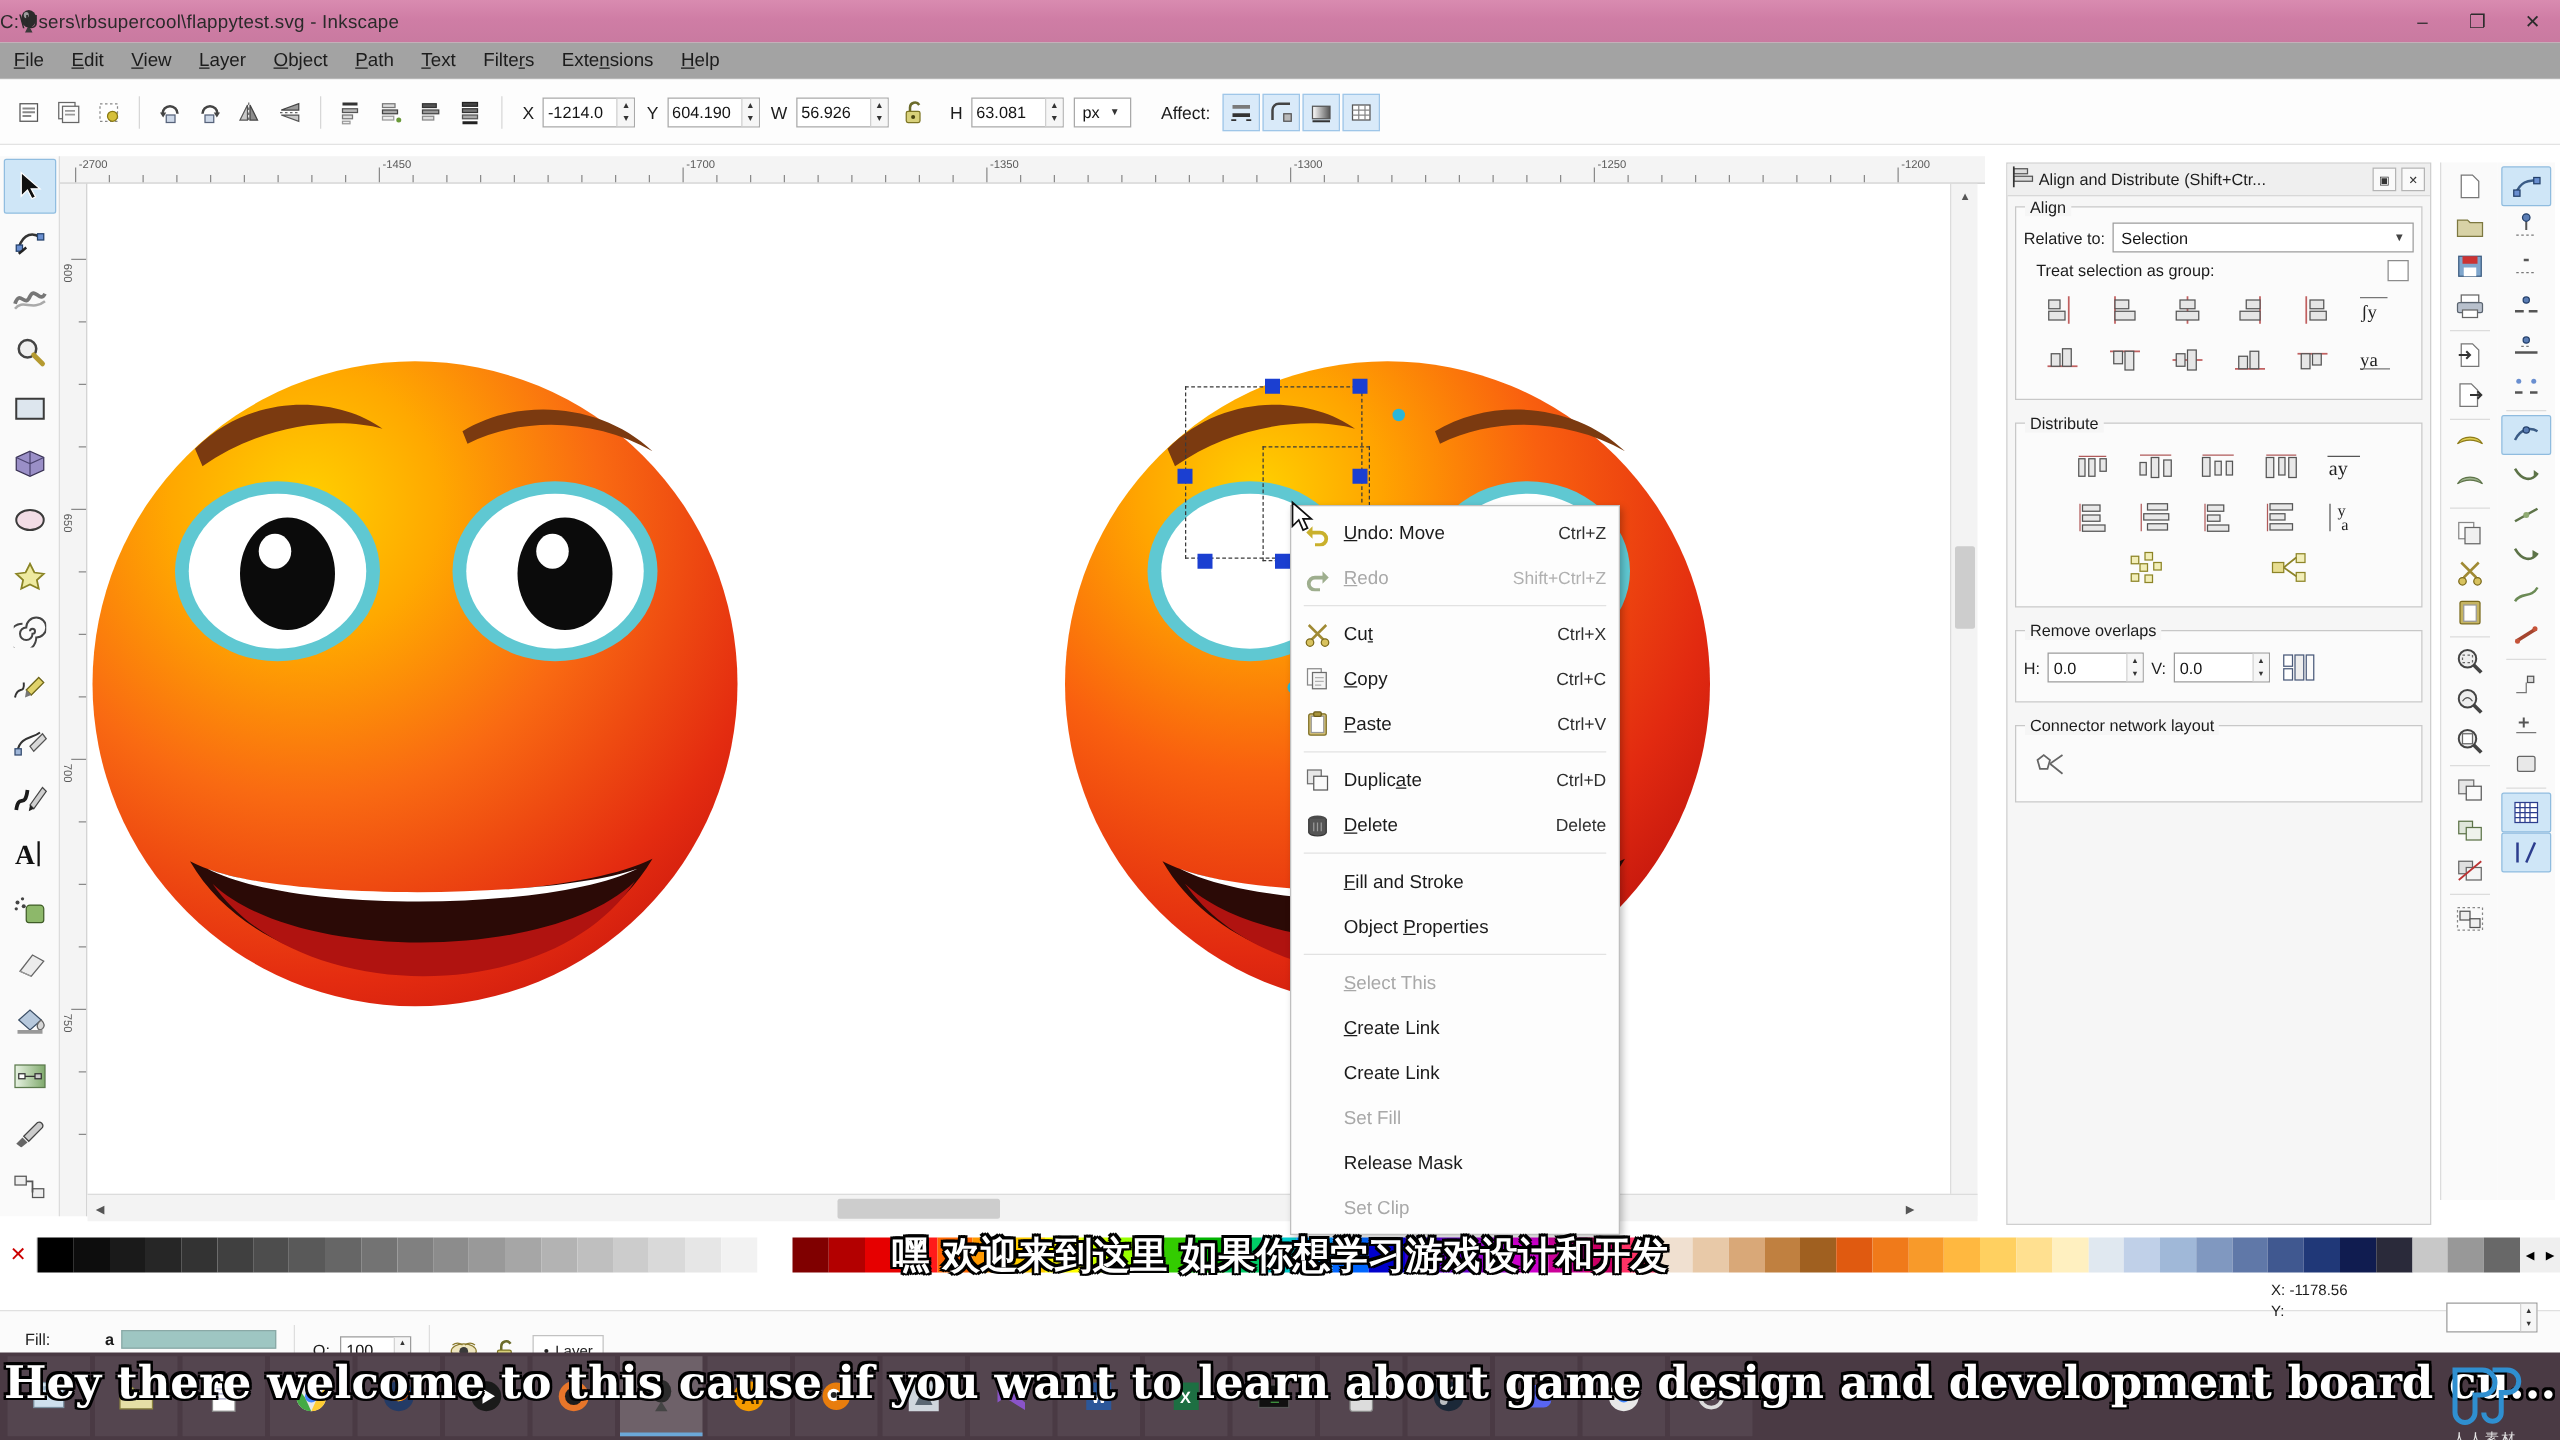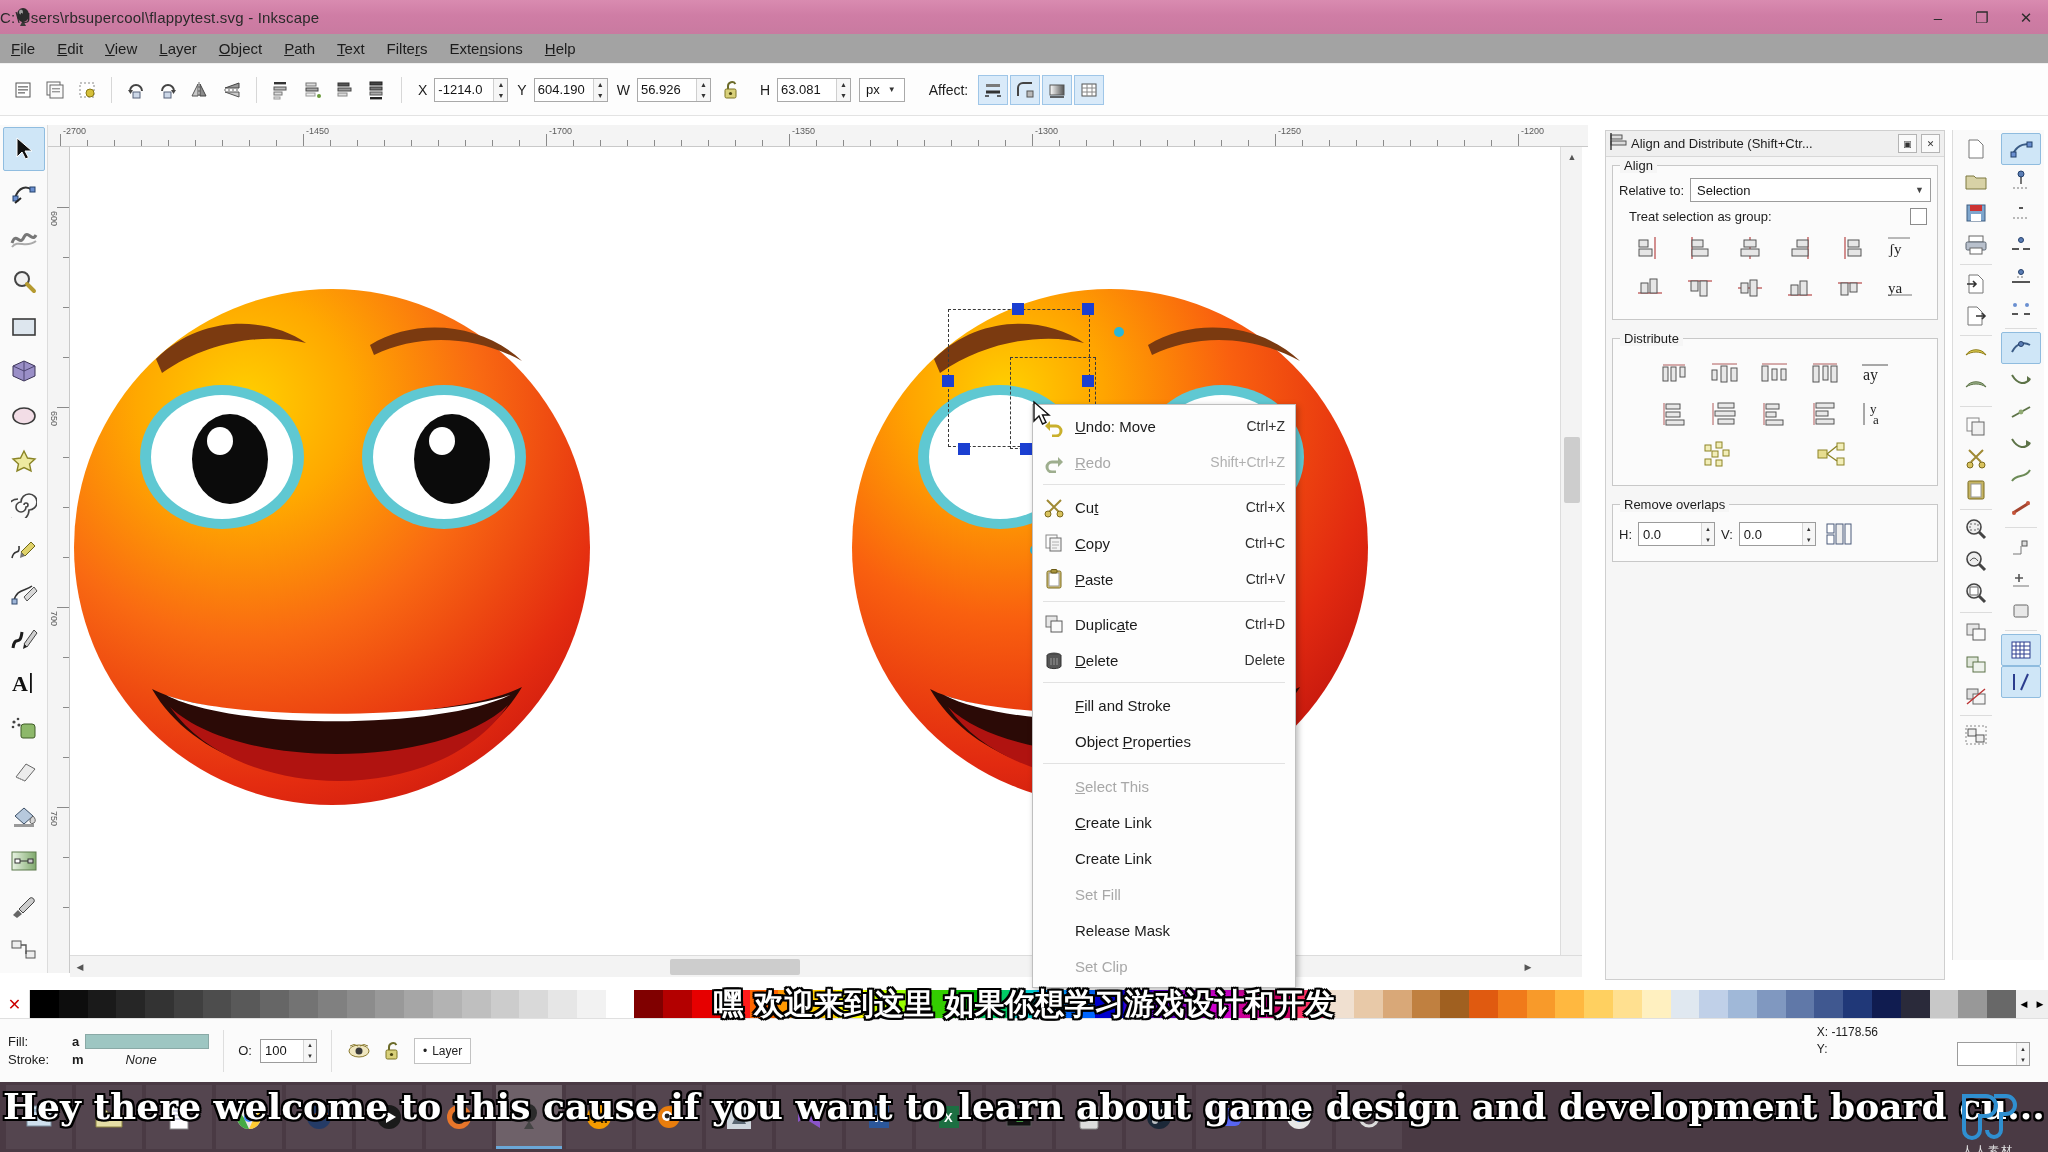--- a/index.html
+++ b/index.html
@@ -220,23 +220,23 @@
   .pal-x {
     width: 30px; display: flex; align-items: center; justify-content: center;
     background: #fff; border-right: 1px solid #ddd; color: #c00; font-size: 16px;
   }
   .pal-strip { flex: 1; display: flex; }
   .pal-strip div { flex: 1; }
   .pal-arrow { width: 16px; background: #efefef; display:flex; align-items:center; justify-content:center; font-size:9px; }
 
   
   .statusbar {
-    position: absolute; left: 0; top: 1018px; width: 2048px; height: 64px;
+    position: absolute; left: 0; top: 1048px; width: 2048px; height: 64px;
     background: #fbfbfb; border-top: 1px solid #e0e0e0;
-    display: flex; align-items: center; padding-left: 8px; gap: 8px;
+    display: flex; align-items: center; padding-left: 20px; gap: 8px;
   }
   .fs-block { display: flex; flex-direction: column; gap: 3px; font-size: 13px; color: #1c1c1c; }
   .fs-line { display: flex; align-items: center; gap: 6px; }
   .fs-key { width: 58px; }
   .fs-swatch { width: 124px; height: 15px; background: #9ec6c2; border: 1px solid #8aa9a6; }
   .fs-none { font-style: italic; color: #222; }
   .sb-sep { width: 1px; height: 42px; background: #dedede; margin: 0 6px; }
   .st-lbl { font-size: 13px; color: #1c1c1c; }
   .eye, .lockicon {
     width: 26px; height: 26px; display: flex; align-items: center; justify-content: center;
@@ -1223,20 +1223,29 @@
           <svg width="28" height="26" viewBox="0 0 28 26">
               <rect x="2" y="3" width="7" height="9" fill="#fff" stroke="#4a5a7a"></rect>
               <rect x="2" y="14" width="7" height="9" fill="#fff" stroke="#4a5a7a"></rect>
               <rect x="11" y="3" width="7" height="20" fill="#eee" stroke="#4a5a7a"></rect>
               <rect x="20" y="3" width="6" height="20" fill="#fafafa" stroke="#4a5a7a"></rect>
             </svg>
         </span>
       </div>
     </div>
 
+    <div class="group" style="margin-top:18px;height:62px">
+      <span class="glabel">Connector network layout</span>
+      <span class="abtn" style="margin-top:2px">
+        <svg width="30" height="26" viewBox="0 0 30 26">
+            <path d="M4 9 l5 -4 l5 4 l-2 7 h-6 Z" fill="none" stroke="#666" stroke-width="1.4"></path>
+            <path d="M14 12 L24 5 M14 12 L24 20" stroke="#666" stroke-width="1.4"></path>
+          </svg>
+      </span>
+    </div>
   </div>
 
   <div class="rail a">
     <div class="rbtn">
         <svg width="24" height="22" viewBox="0 0 24 22">
           <path d="M5 2 h9 l5 5 v13 h-14Z" fill="#fff" stroke="#777"></path>
         </svg>
       </div>
     <div class="rbtn">
         <svg width="24" height="22" viewBox="0 0 24 22">

